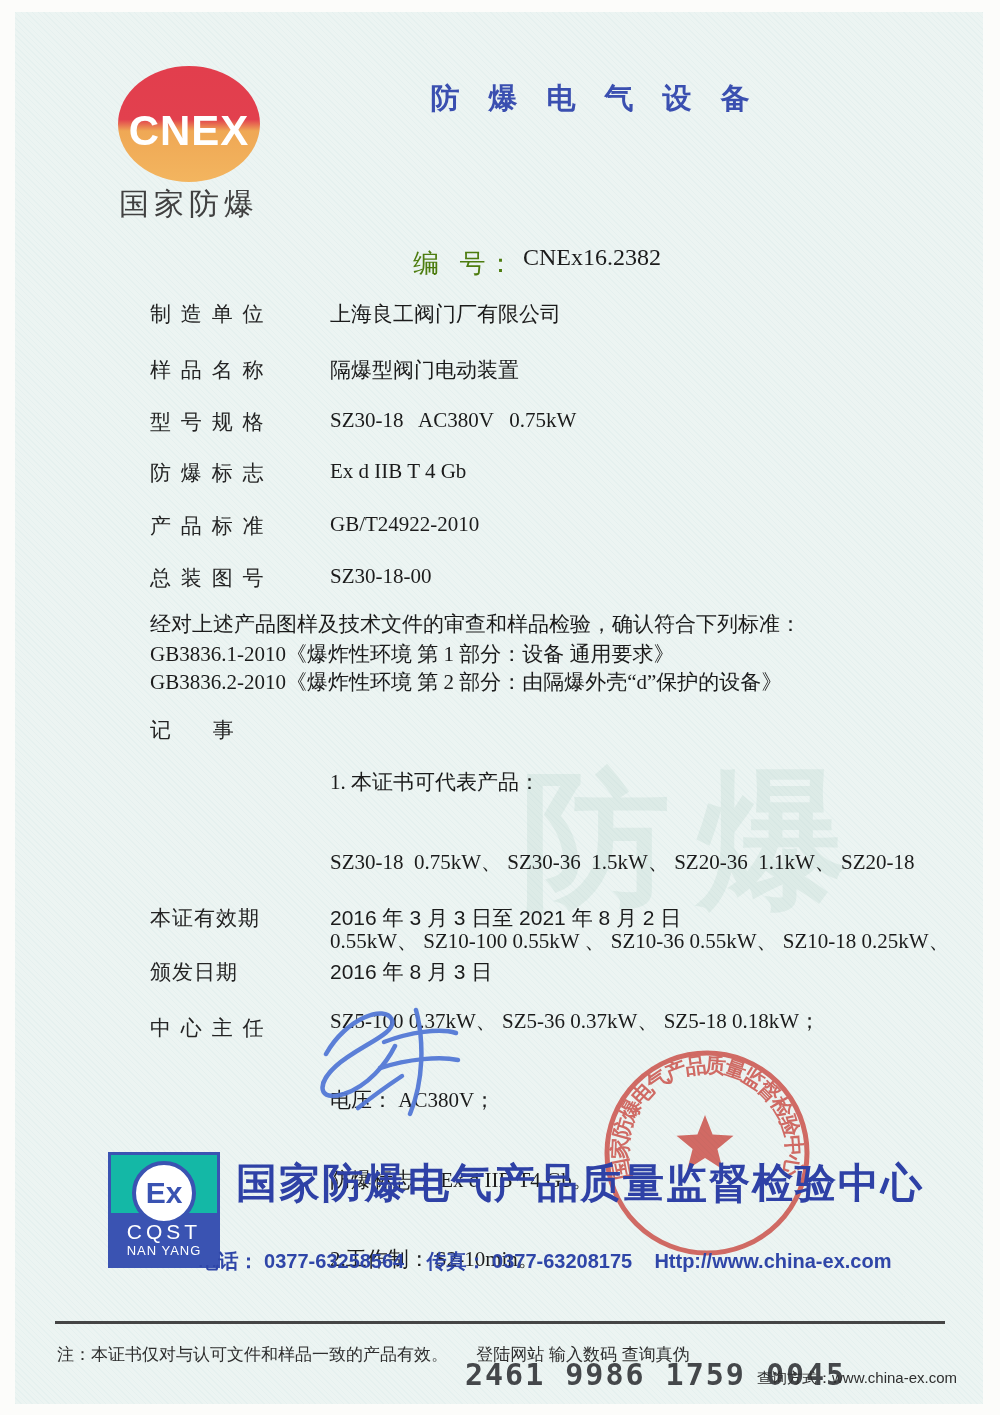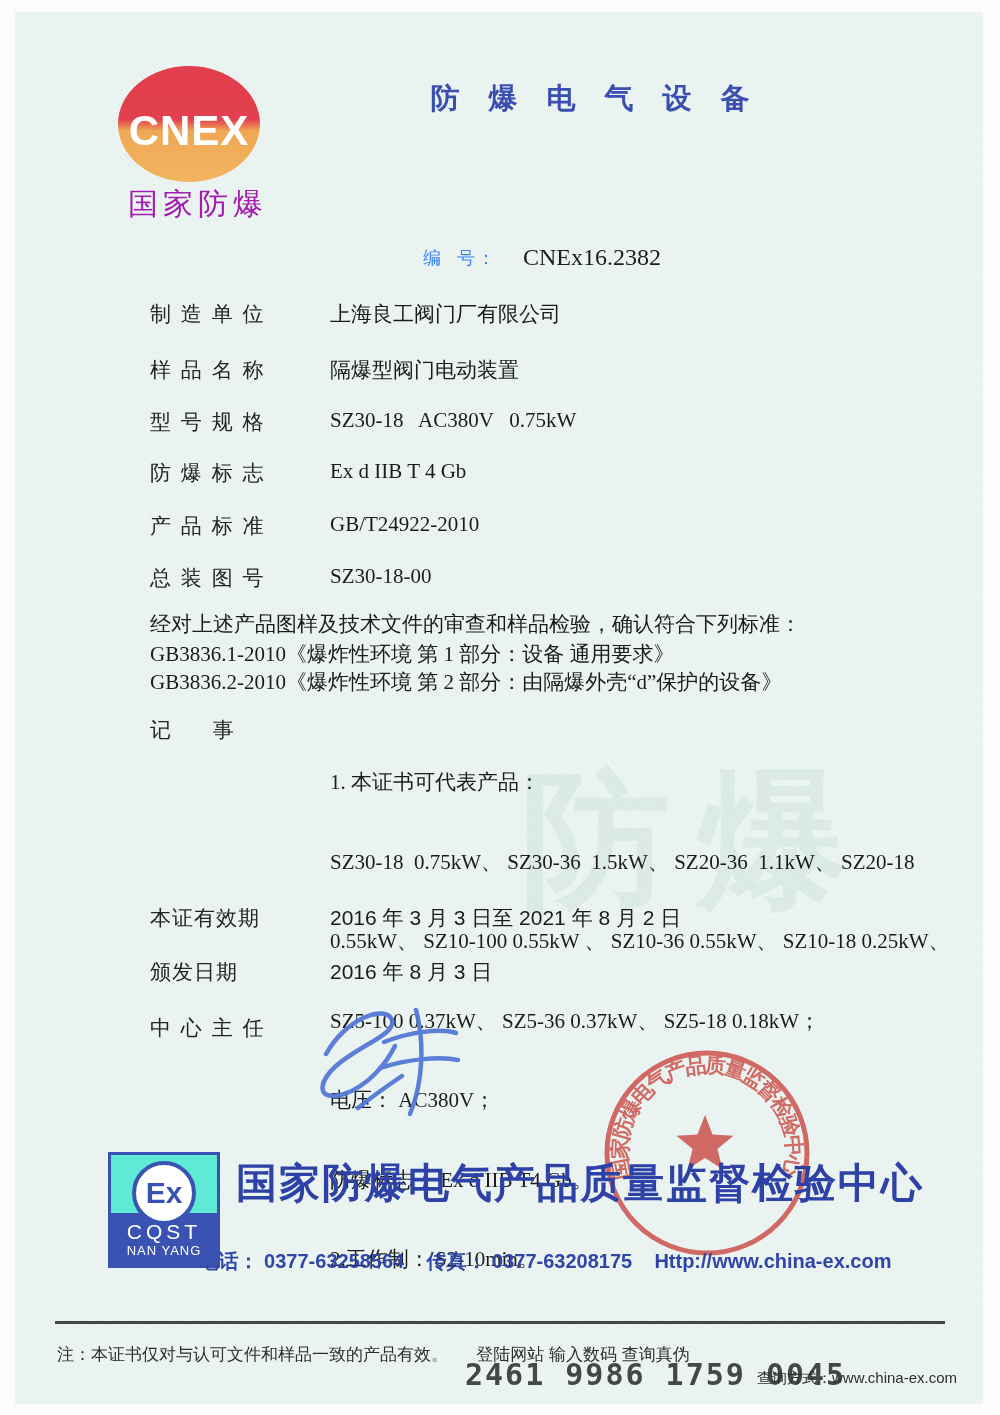--- a/index.html
+++ b/index.html
@@ -8,40 +8,40 @@
   #cert{position:absolute;left:15px;top:12px;width:968px;height:1392px;
         background:#ecf4f2;
         background-image:repeating-linear-gradient(45deg,rgba(175,210,212,.10) 0 1px,transparent 1px 4px);
   }
   .abs{position:absolute;}
   
   .logo-ellipse{left:118px;top:66px;width:142px;height:116px;border-radius:50%;
      background:linear-gradient(180deg,#e23e4d 0%,#e2404e 46%,#efa855 56%,#f3b55f 100%);
      display:flex;align-items:center;justify-content:center;}
   .logo-text{color:#ffffff;font-weight:bold;font-size:42px;letter-spacing:1px;font-family:"Liberation Sans",sans-serif;margin-top:14px;}
-  .logo-caption{left:110px;top:184px;width:158px;text-align:right;font-size:30px;color:#a21caf;letter-spacing:5px;}
+  .logo-caption{left:110px;top:184px;width:158px;text-align:center;font-size:30px;color:#404040;letter-spacing:5px;}
   .subtitle{left:330px;top:79px;width:520px;text-align:center;font-size:29px;font-weight:bold;
             color:#3a4fb0;letter-spacing:29px;text-indent:29px;}
   .title{left:270px;top:130px;width:620px;text-align:center;font-size:58px;font-weight:bold;
          color:#3a4fb0;letter-spacing:36px;text-indent:36px;}
-  .certno-label{left:423px;top:246px;font-size:18px;color:#3b82f6;letter-spacing:2px;white-space:pre;}
+  .certno-label{left:413px;top:246px;font-size:26px;color:#4d7c0f;letter-spacing:2px;white-space:pre;}
   .certno-value{left:523px;top:244px;font-size:24px;color:#1c1c1c;font-family:"Liberation Serif",serif;}
   
   .flabel{left:150px;font-size:21px;color:#242424;letter-spacing:2px;font-weight:500;white-space:pre;}
   .fvalue{left:330px;font-size:21px;color:#1b1b1b;font-family:"Liberation Serif",serif;white-space:pre;}
   .statement-line{left:150px;font-size:21px;color:#1b1b1b;white-space:pre;}
   .serifline{font-family:"Liberation Serif",serif;}
   .notes-block{left:330px;top:716px;width:580px;font-size:21px;color:#1b1b1b;
                font-family:"Liberation Serif",serif;line-height:26.5px;white-space:pre;}
   .sans-val{font-family:"Liberation Sans",sans-serif;font-weight:500;}
   
   .watermark{left:520px;top:742px;font-size:150px;color:#9cc4b8;opacity:.18;letter-spacing:28px;
              font-family:Liberation Sans, sans-serif;font-weight:bold;pointer-events:none;}
   
-  .badge{left:108px;top:1152px;width:106px;height:110px;border:3px solid #3a53b2;background:#5eead4;}
+  .badge{left:108px;top:1152px;width:106px;height:110px;border:3px solid #3a53b2;background:#14b8a6;}
   .badge-circle{position:absolute;left:21px;top:6px;width:56px;height:56px;border:4px solid #3a53b2;border-radius:50%;
                 display:flex;align-items:center;justify-content:center;background:#fff;z-index:2;}
   .badge-ex{color:#3a53b2;font-weight:bold;font-size:30px;}
   .badge-bottom{position:absolute;left:0;bottom:0;width:100%;height:52px;background:#3a53b2;
                 display:flex;flex-direction:column;align-items:center;justify-content:center;z-index:1;}
   .badge-cqst{color:#ffffff;font-size:21px;letter-spacing:4px;line-height:22px;}
   .badge-ny{color:#ffffff;font-size:13px;letter-spacing:1px;line-height:15px;}
   .org-name{left:235px;top:1156px;width:690px;text-align:center;font-size:41px;font-weight:bold;
             color:#2e41a6;letter-spacing:2px;font-family:"Liberation Serif",serif;}
   .addr-line{left:230px;top:1215px;width:700px;text-align:center;font-size:20px;font-weight:bold;

